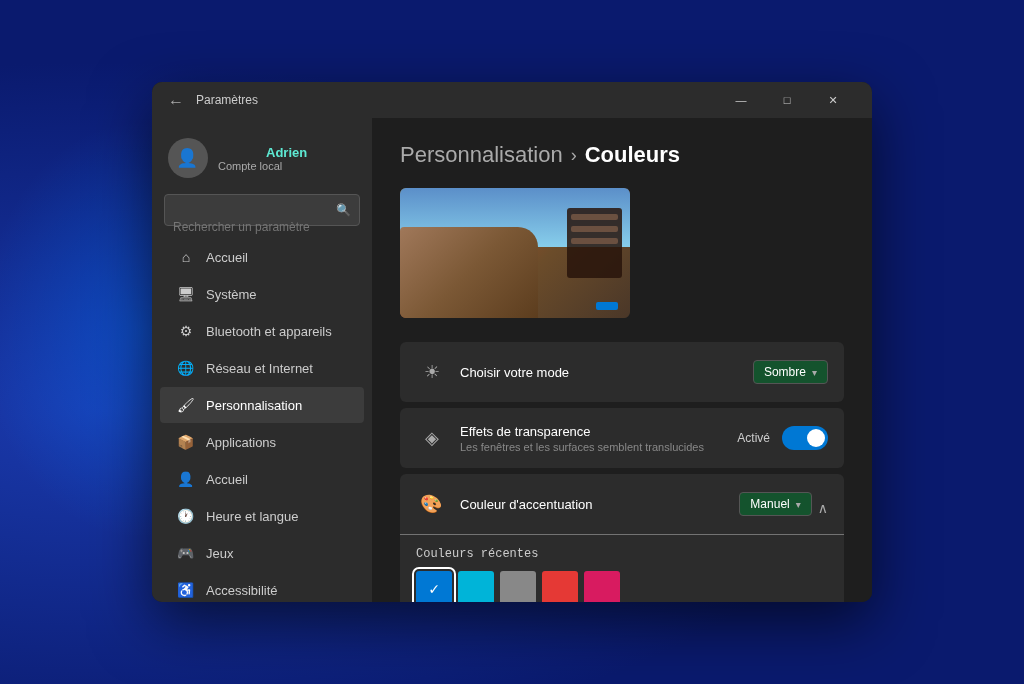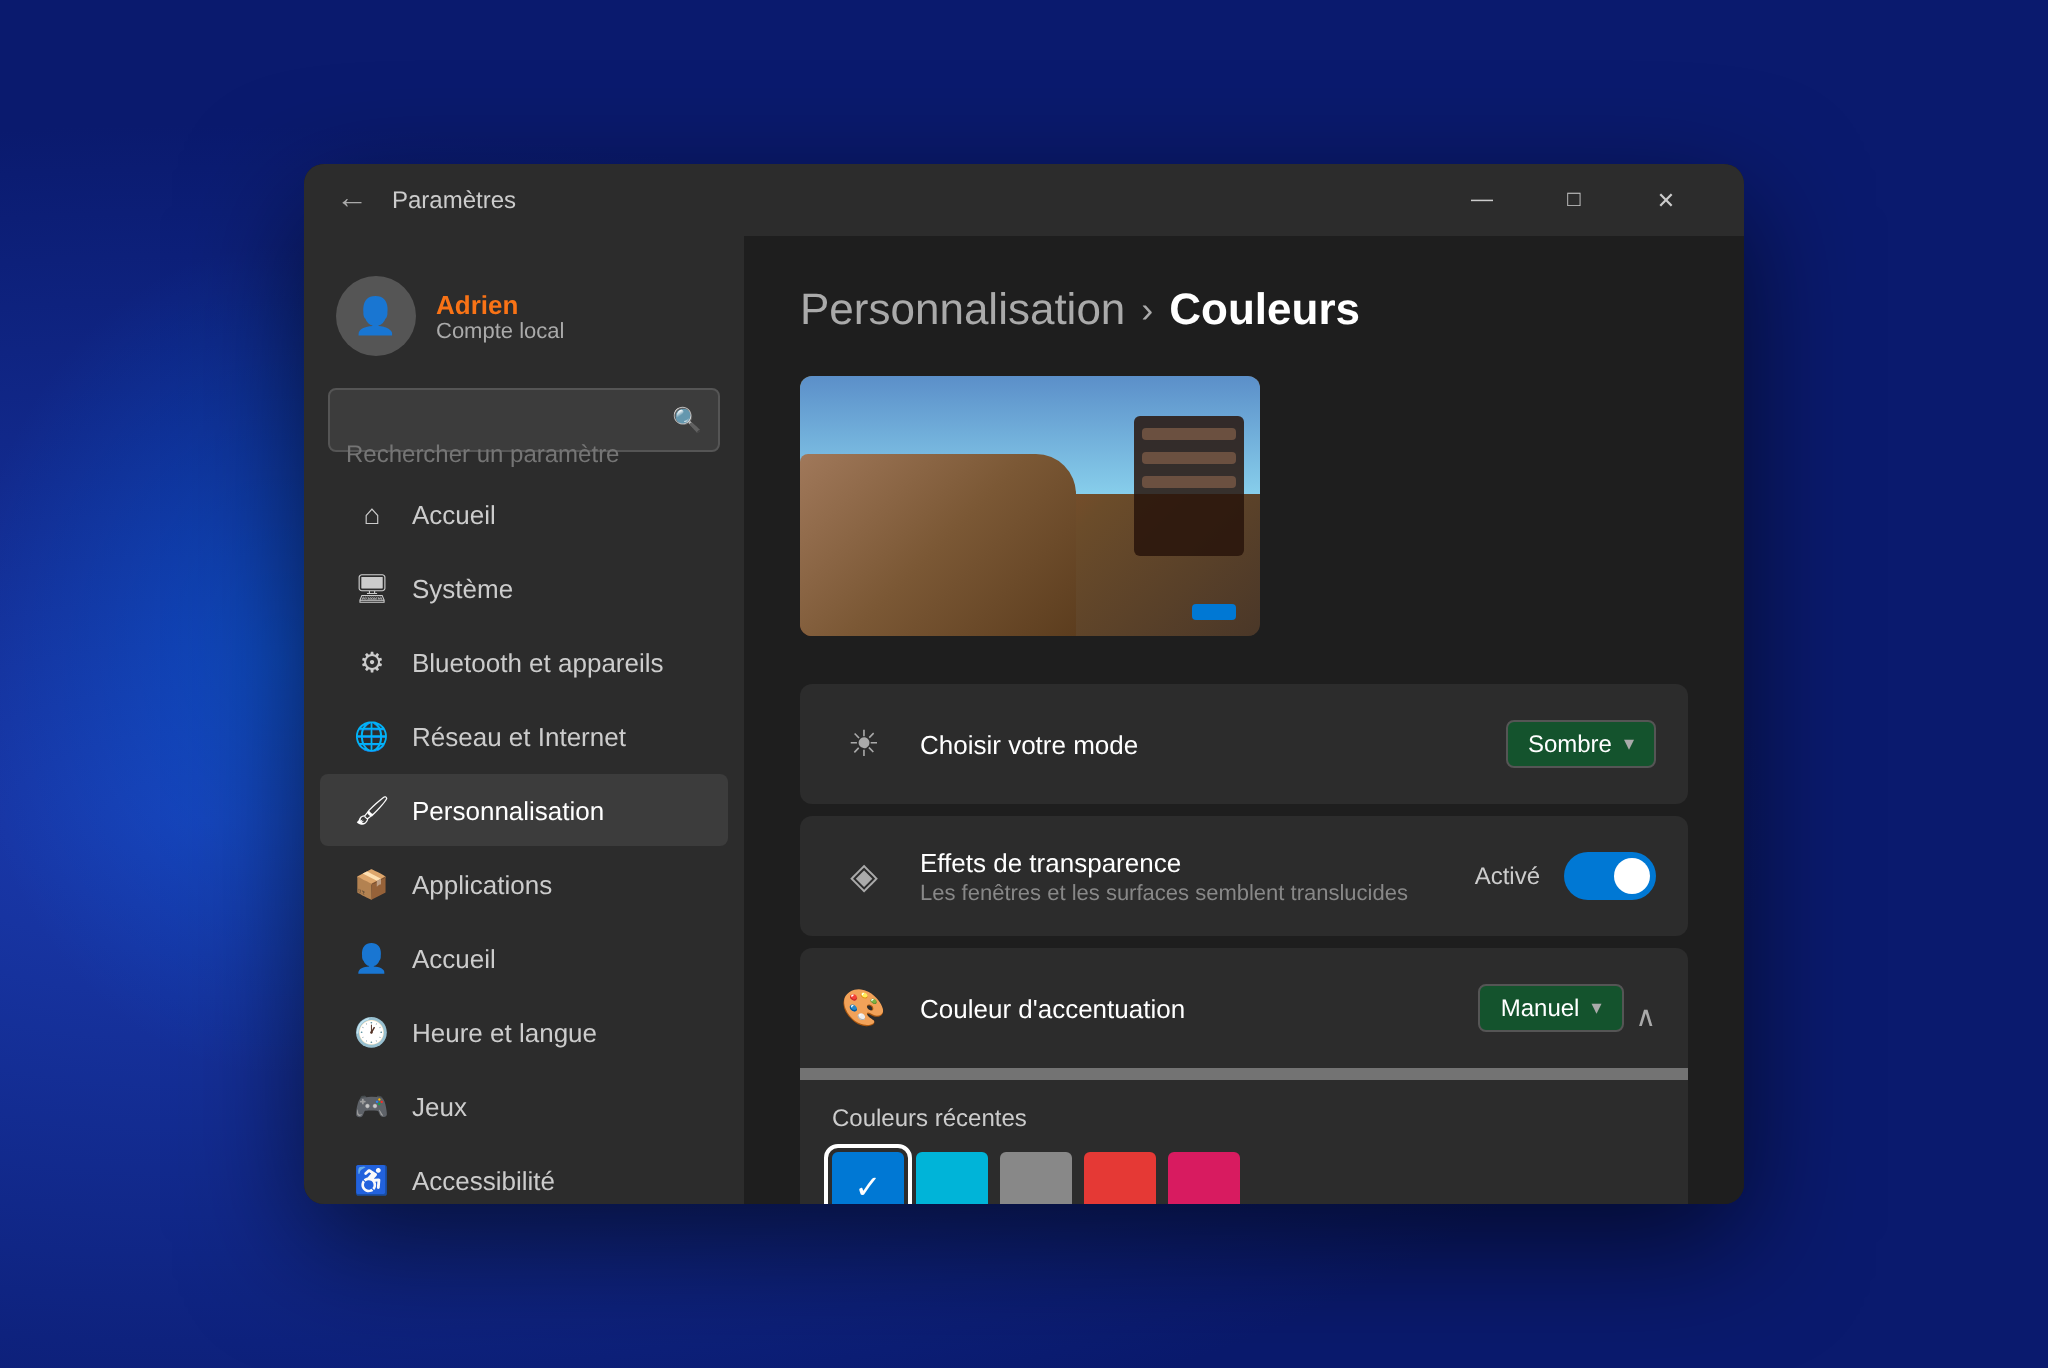--- a/index.html
+++ b/index.html
@@ -110,22 +110,23 @@
       background: #555;
       display: flex;
       align-items: center;
       justify-content: center;
       color: #aaa;
       font-size: 18px;
       flex-shrink: 0;
     }
     .user-info .user-name {
       font-size: 13px;
-      color: #f97316;
+      color: #5eead4;
       font-weight: 600;
+      margin-left: 48px;
     }
     .user-info .user-type {
       font-size: 11px;
       color: #aaa;
     }
     .search-bar {
       margin: 0 12px 12px;
       background: #3c3c3c;
       border-radius: 4px;
       display: flex;
@@ -340,21 +341,22 @@
       color: #fff;
       font-weight: 500;
     }
     .accent-control {
       display: flex;
       align-items: flex-end;
       gap: 6px;
     }
     .accent-body {
       padding: 12px 16px 16px;
-      border-top: 6px solid #737373;
+      border-top: 1px solid #737373;
+      font-family: Liberation Mono, monospace;
     }
     .color-section-label {
       font-size: 12px;
       color: #ccc;
       margin-bottom: 10px;
     }
     .color-row {
       display: flex;
       gap: 6px;
       flex-wrap: wrap;

